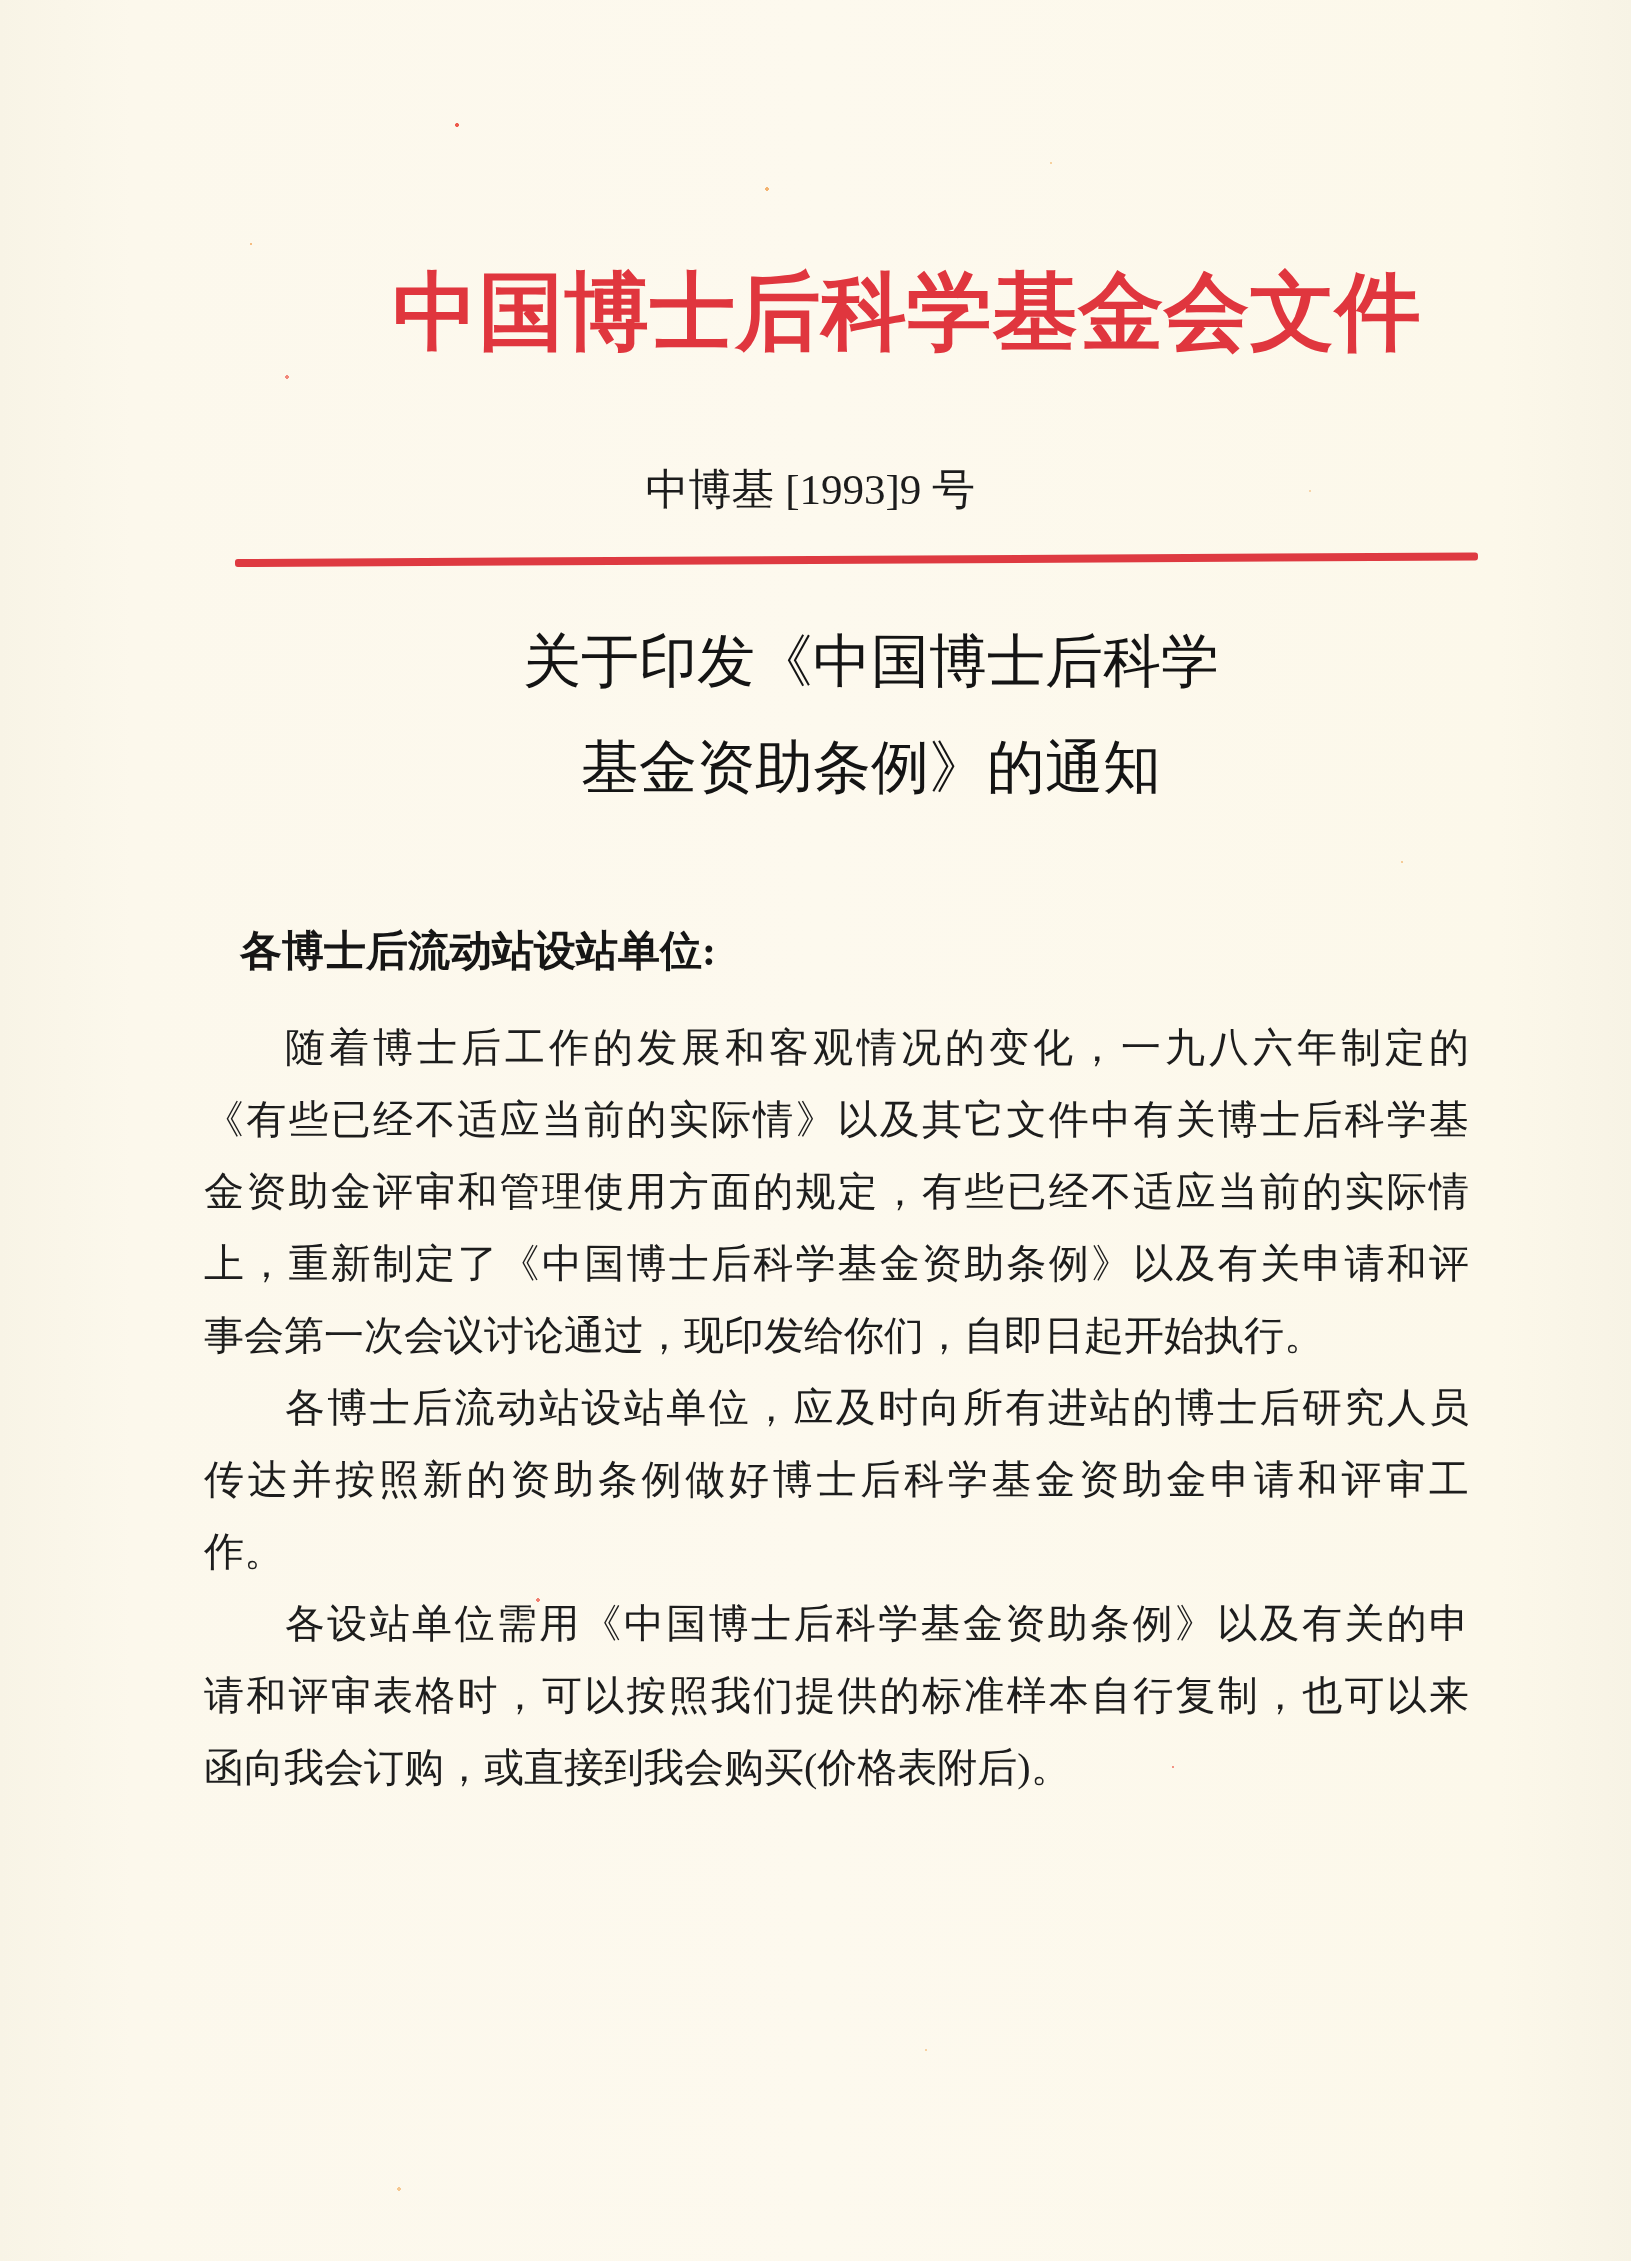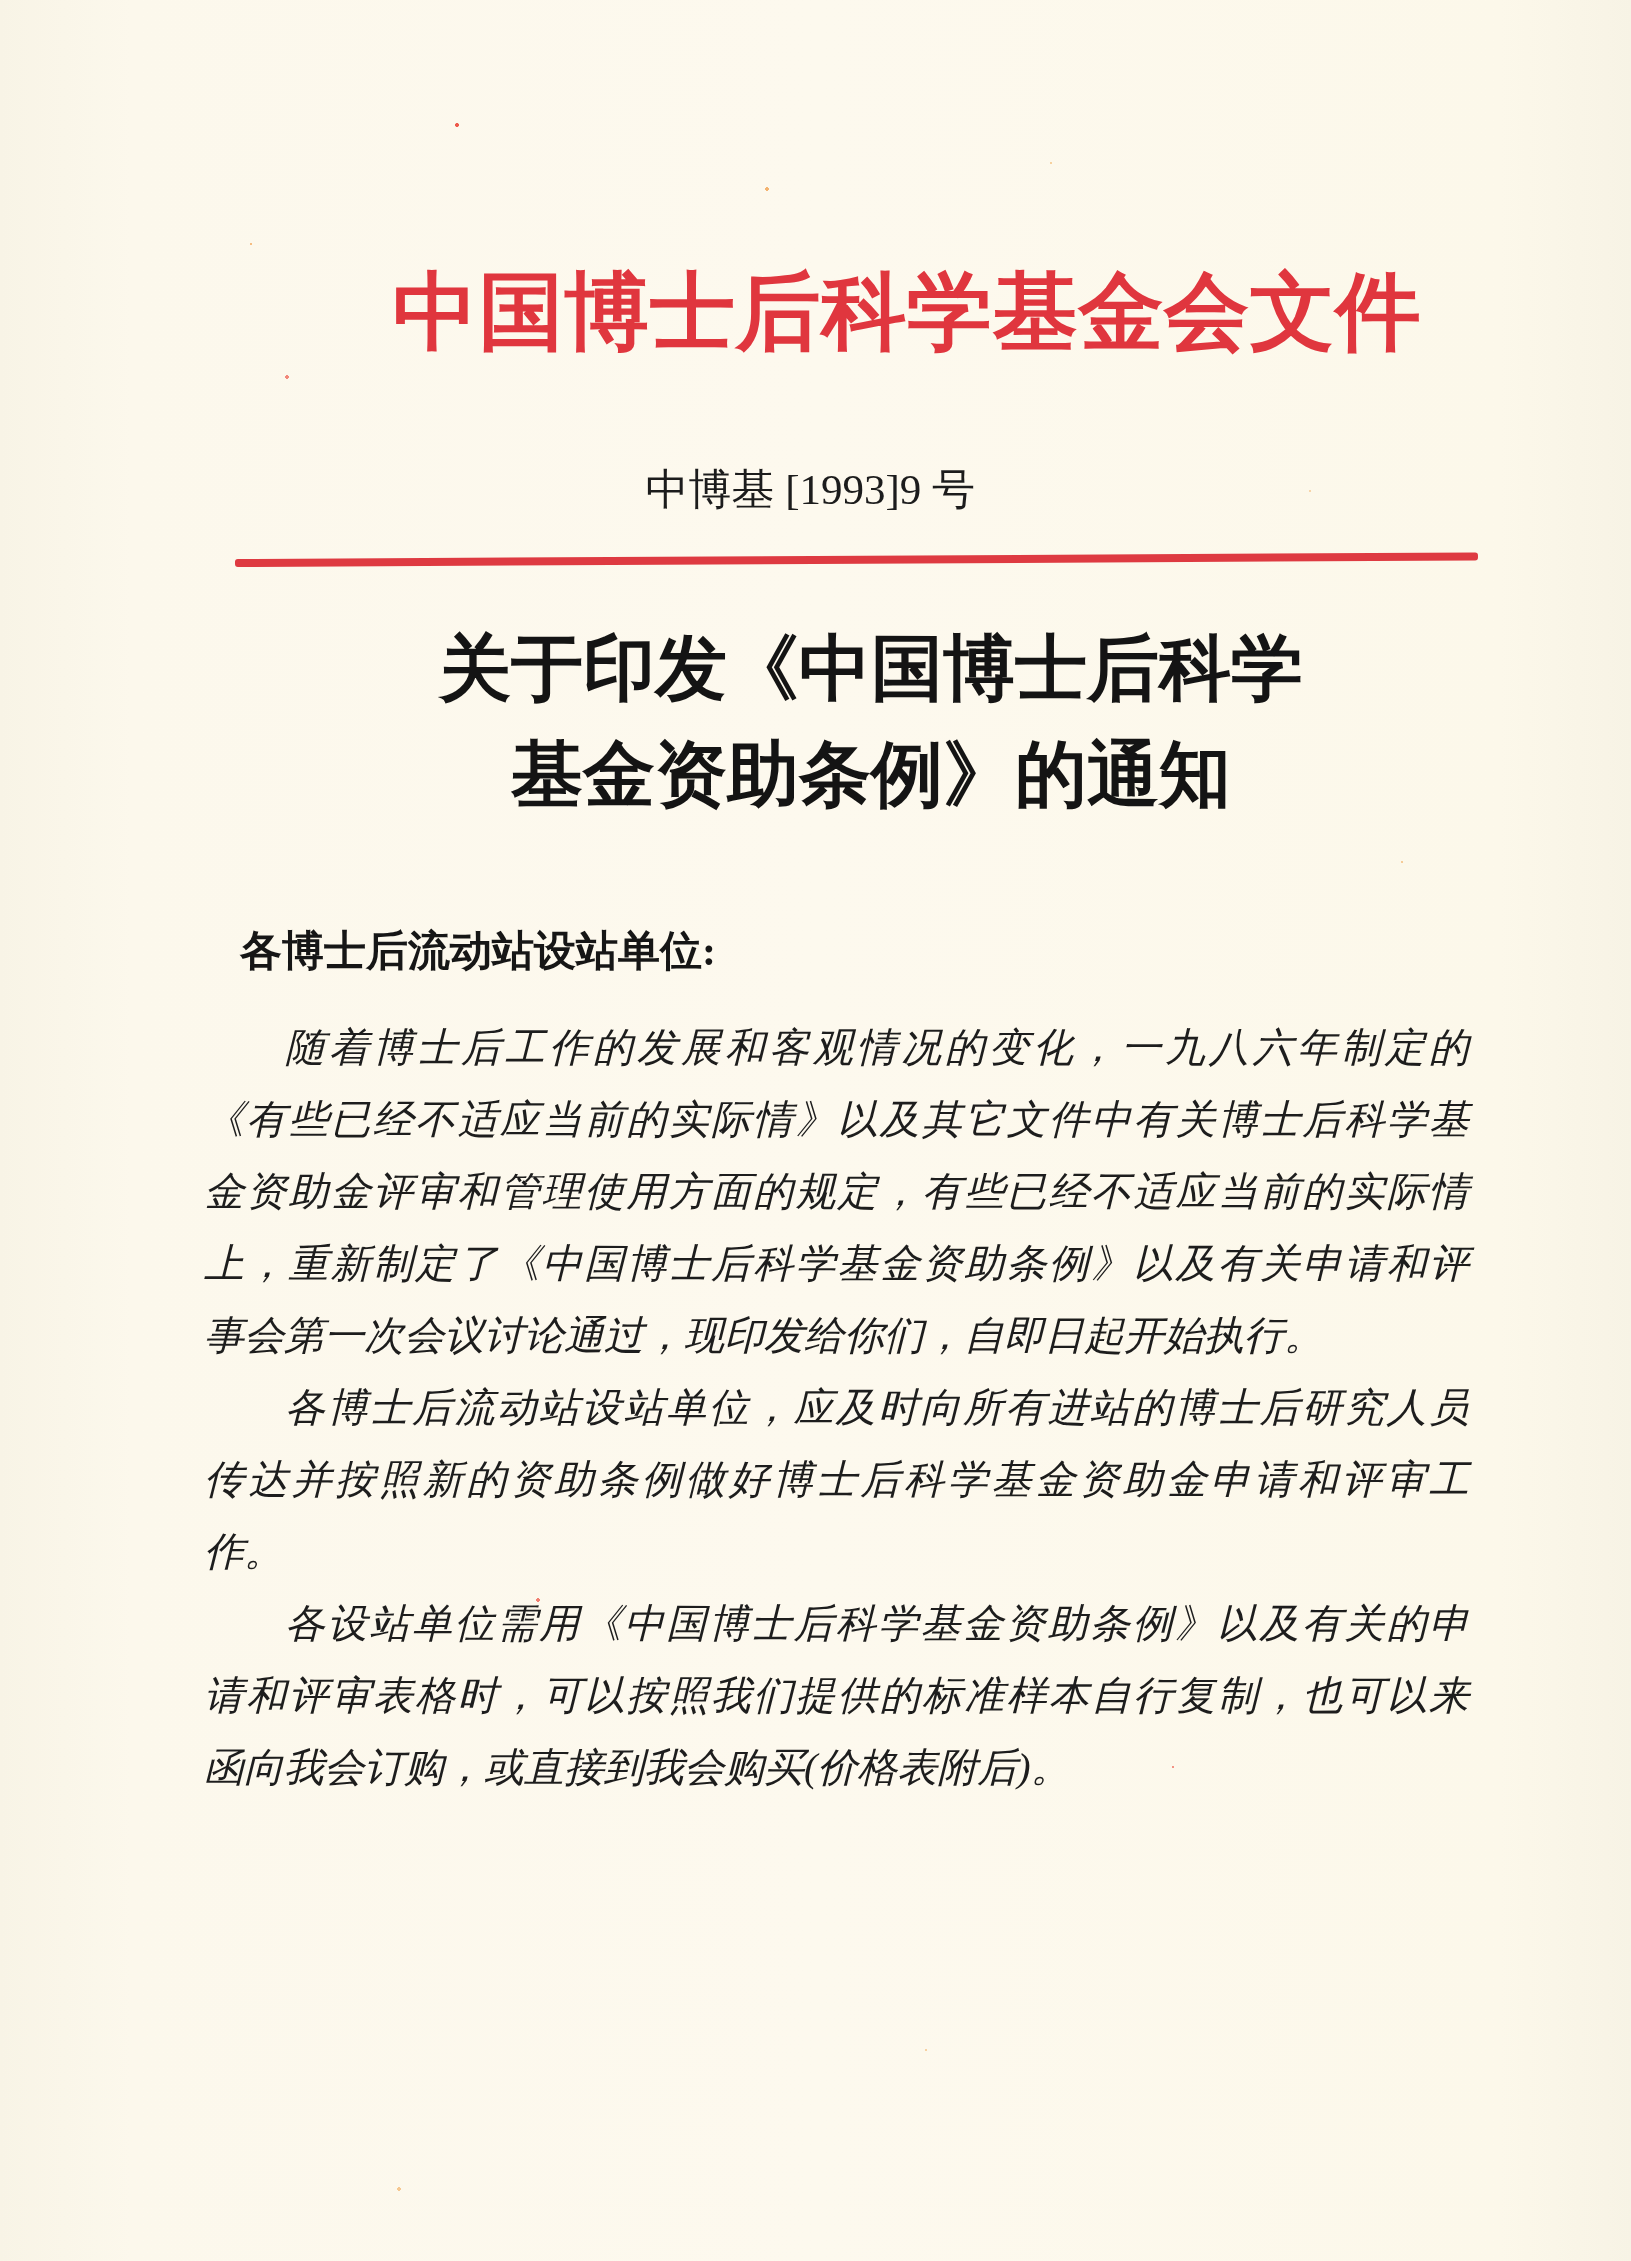--- a/index.html
+++ b/index.html
@@ -36,36 +36,36 @@
     position:absolute;top:466px;left:50%;
     transform:translateX(calc(-50% - 5.8px));
     font-size:43px;color:#1c1c1c;white-space:nowrap;line-height:1.1;
   }
   .red-rule{
     position:absolute;top:559px;left:235px;
     width:1243px;height:8px;
     transform:rotate(-0.3deg);transform-origin:left center;
     border-radius:2.9px;
   }
-  .doc-title{position:absolute;left:50%;font-size:72px;font-weight:700;color:#141414;
+  .doc-title{position:absolute;left:50%;font-size:58px;font-weight:400;color:#141414;
     white-space:nowrap;line-height:1.1;transform:translateX(calc(-50% + 55px));}
   .doc-title.l1{top:630px;}
   .doc-title.l2{top:736px;}
   .salutation{
     position:absolute;top:928px;left:204px;
     font-size:42px;font-weight:700;color:#161616;white-space:nowrap;line-height:1.1;margin-left:36px;
   }
   .body-block{
     position:absolute;top:1012px;left:204px;width:1265px;
     font-size:40px;color:#1d1d1d;
   }
   .body-line{
     height:72px;line-height:72px;
     text-align:justify;
-    overflow:visible;white-space:nowrap;font-style:italic;
+    overflow:visible;white-space:nowrap;
   }
   .body-line.flush{text-align-last:justify;white-space:normal;}
   .body-line.indent{text-indent:81px;}
 </style>
 </head>
 <body>
 
 <div class="page">
 
   <div class="banner" style="color: rgb(224, 54, 62); margin-left: 13px;">中国博士后科学基金会文件</div>

